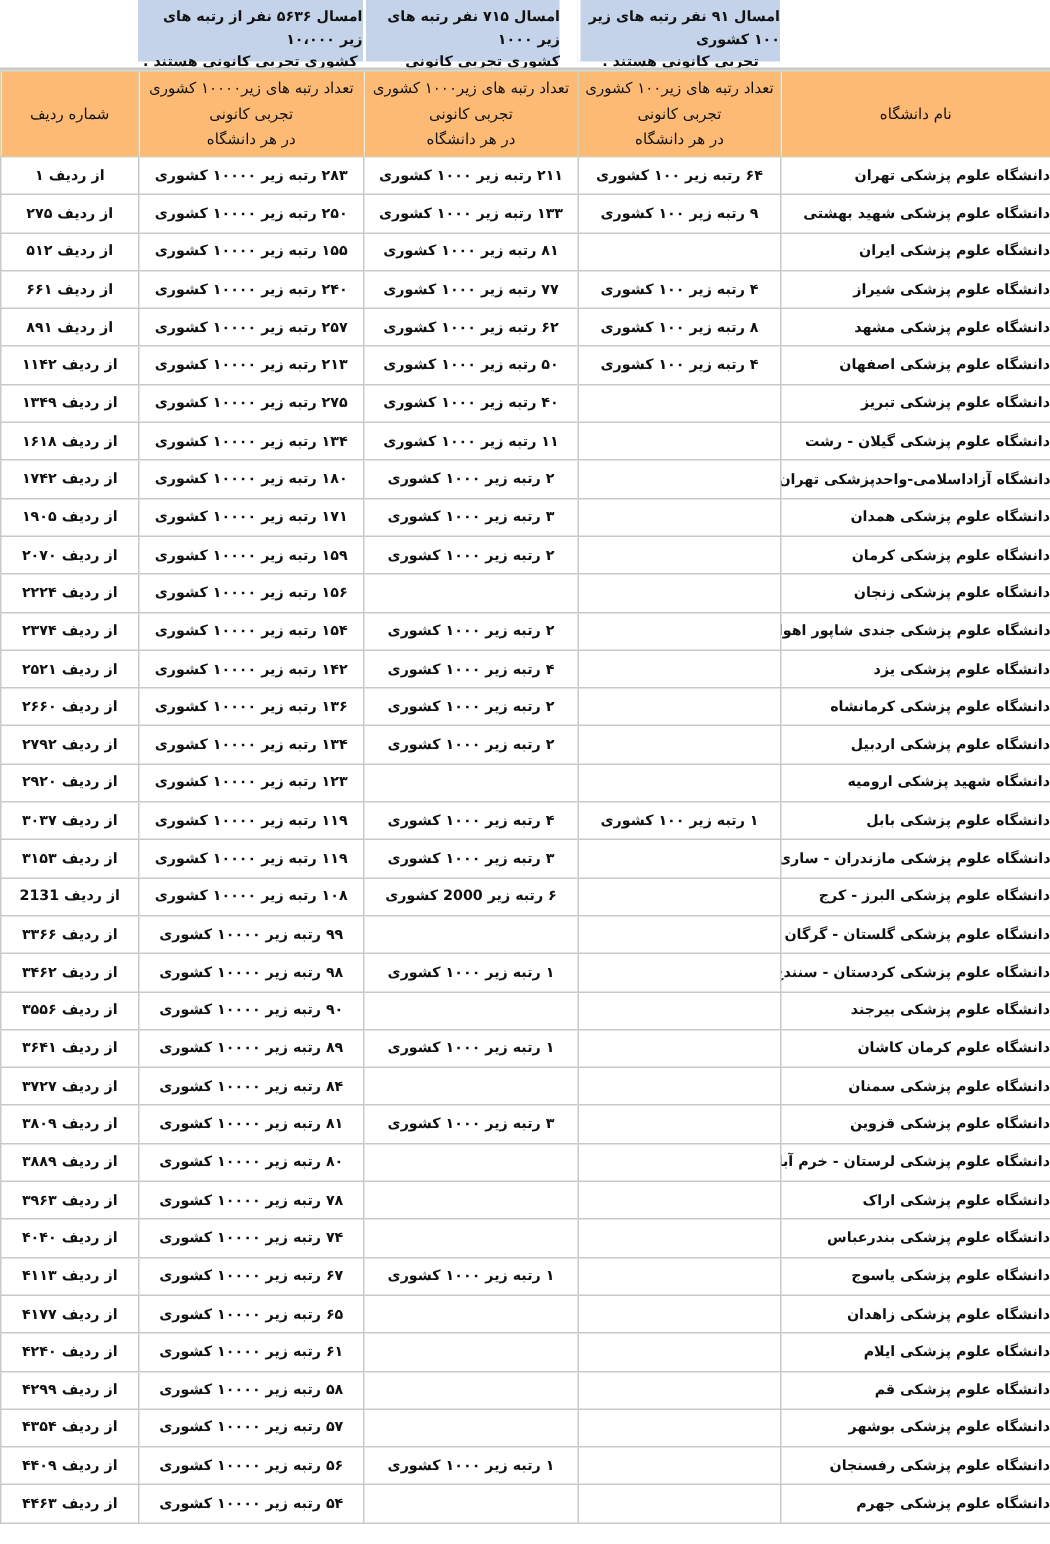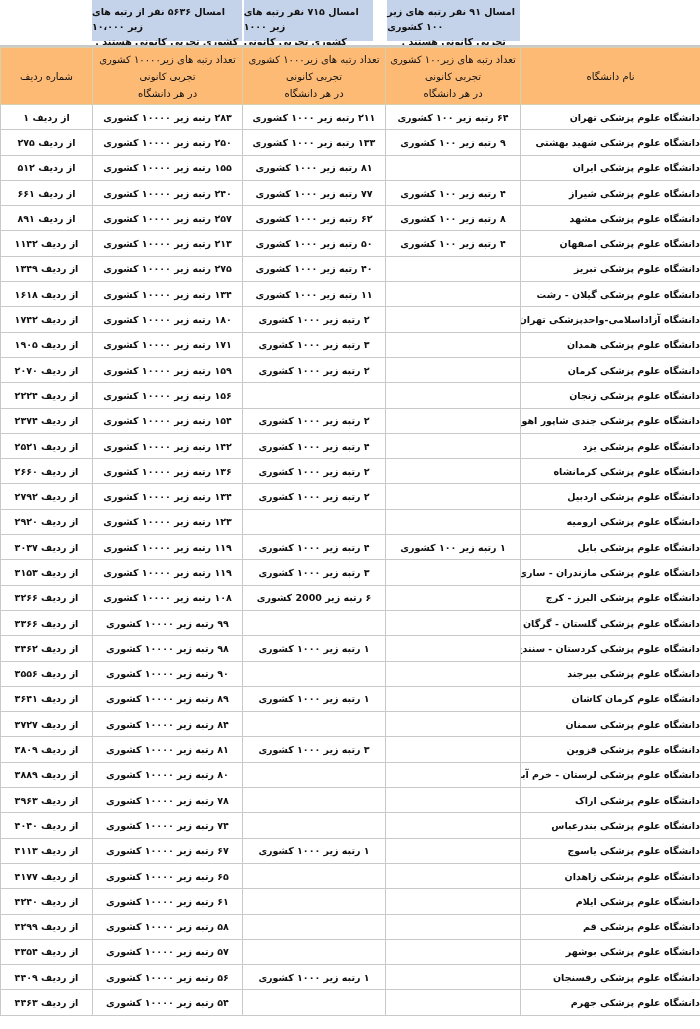--- a/index.html
+++ b/index.html
@@ -1,18 +1,18 @@
 <!DOCTYPE html>
 <html><head>
 <meta charset="utf-8">
 <style>
   html, body { margin: 0; padding: 0; background: #ffffff; }
   body { width: 700px; height: 1029px; overflow: hidden; font-family: "DejaVu Sans", sans-serif; color: #111; }
   .banner { position: absolute; top: 0; left: 92px; width: 428px; height: 41px; display: flex; direction: rtl; }
-  .banner-cell { box-sizing: border-box; height: 41px; background: #c5d3ea; border-left: 2px solid #fff; font-weight: bold; font-size: 9.5px; line-height: 15px; text-align: left; padding-top: 4px; display: flex; flex-direction: column; align-items: center; }
+  .banner-cell { box-sizing: border-box; height: 41px; background: #c5d3ea; border-left: 2px solid #fff; font-weight: bold; font-size: 9.5px; line-height: 15px; text-align: right; padding-top: 4px; display: flex; flex-direction: column; align-items: center; }
   .banner-cell.c100 { width: 135px; margin-left: 12px; }
   .banner-cell.c1000 { width: 132px; }
   .banner-cell.c10000 { width: 150px; border-left: none; }
   table { position: absolute; top: 47px; left: 0; width: 700px; border-collapse: collapse; direction: rtl; table-layout: fixed; }
   th, td { border: 1.5px solid #c9c9c9; text-align: center; padding: 0; overflow: hidden; white-space: nowrap; }
   th { background: #fdba74; font-weight: normal; font-size: 10px; line-height: 17px; height: 56px; border-color: #d8cfae; }
   td { height: 24.3px; font-size: 9.5px; font-weight: bold; }
   td.name { font-weight: bold; text-align: right; }
   .col-name { width: 180px; }
   .col-100 { width: 135px; }
@@ -177,21 +177,21 @@
         <td>از ردیف ۲۶۶۰</td>
       </tr>
       <tr>
         <td class="name">دانشگاه علوم پزشکی اردبیل</td>
         <td></td>
         <td>۲ رتبه زیر ۱۰۰۰ کشوری</td>
         <td>۱۳۴ رتبه زیر ۱۰۰۰۰ کشوری</td>
         <td>از ردیف ۲۷۹۲</td>
       </tr>
       <tr>
-        <td class="name">دانشگاه علوم پزشکی ارومیه</td>
+        <td class="name">دانشگاه شهید پزشکی ارومیه</td>
         <td></td>
         <td></td>
         <td>۱۲۳ رتبه زیر ۱۰۰۰۰ کشوری</td>
         <td>از ردیف ۲۹۲۰</td>
       </tr>
       <tr>
         <td class="name">دانشگاه علوم پزشکی بابل</td>
         <td>۱ رتبه زیر ۱۰۰ کشوری</td>
         <td>۴ رتبه زیر ۱۰۰۰ کشوری</td>
         <td>۱۱۹ رتبه زیر ۱۰۰۰۰ کشوری</td>
@@ -202,21 +202,21 @@
         <td></td>
         <td>۳ رتبه زیر ۱۰۰۰ کشوری</td>
         <td>۱۱۹ رتبه زیر ۱۰۰۰۰ کشوری</td>
         <td>از ردیف ۳۱۵۳</td>
       </tr>
       <tr>
         <td class="name">دانشگاه علوم پزشکی البرز - کرج</td>
         <td></td>
         <td>۶ رتبه زیر 2000 کشوری</td>
         <td>۱۰۸ رتبه زیر ۱۰۰۰۰ کشوری</td>
-        <td>از ردیف ۳۲۶۶</td>
+        <td>از ردیف 2131</td>
       </tr>
       <tr>
         <td class="name">دانشگاه علوم پزشکی گلستان - گرگان</td>
         <td></td>
         <td></td>
         <td>۹۹ رتبه زیر ۱۰۰۰۰ کشوری</td>
         <td>از ردیف ۳۳۶۶</td>
       </tr>
       <tr>
         <td class="name">دانشگاه علوم پزشکی کردستان - سنندج</td>

